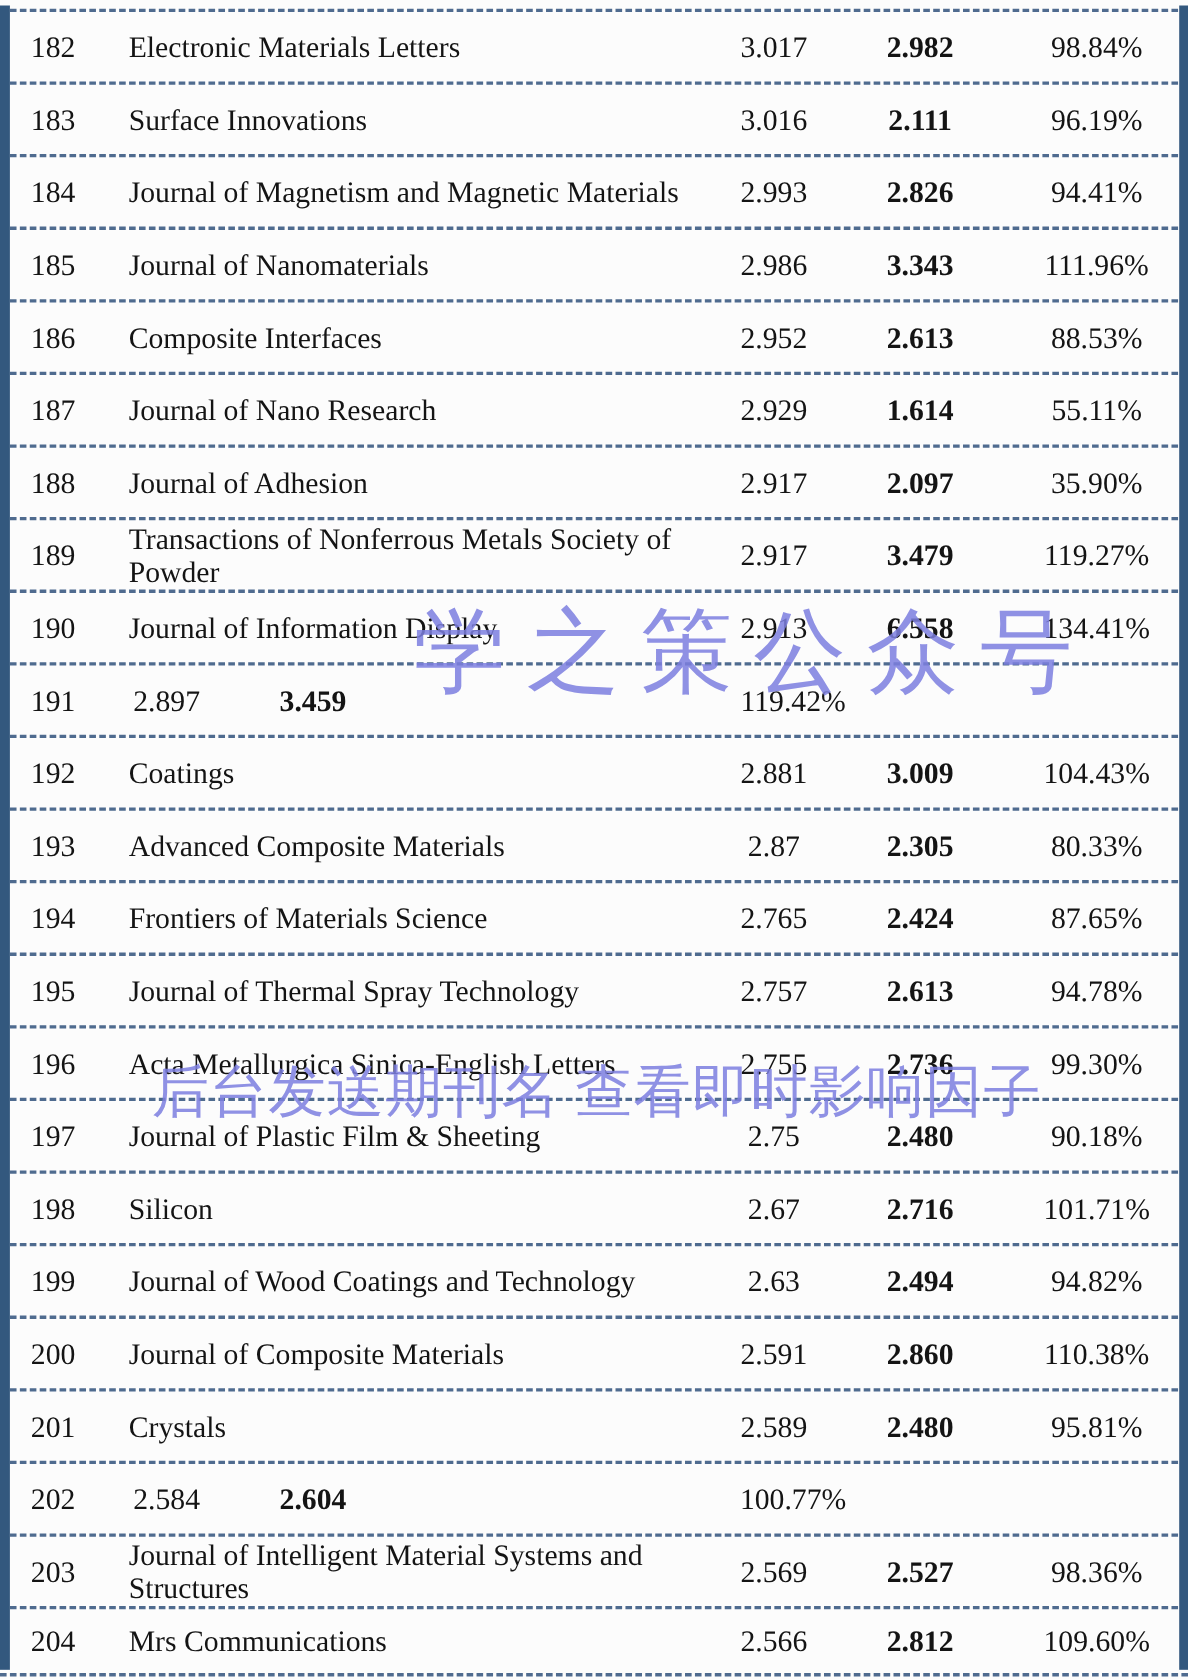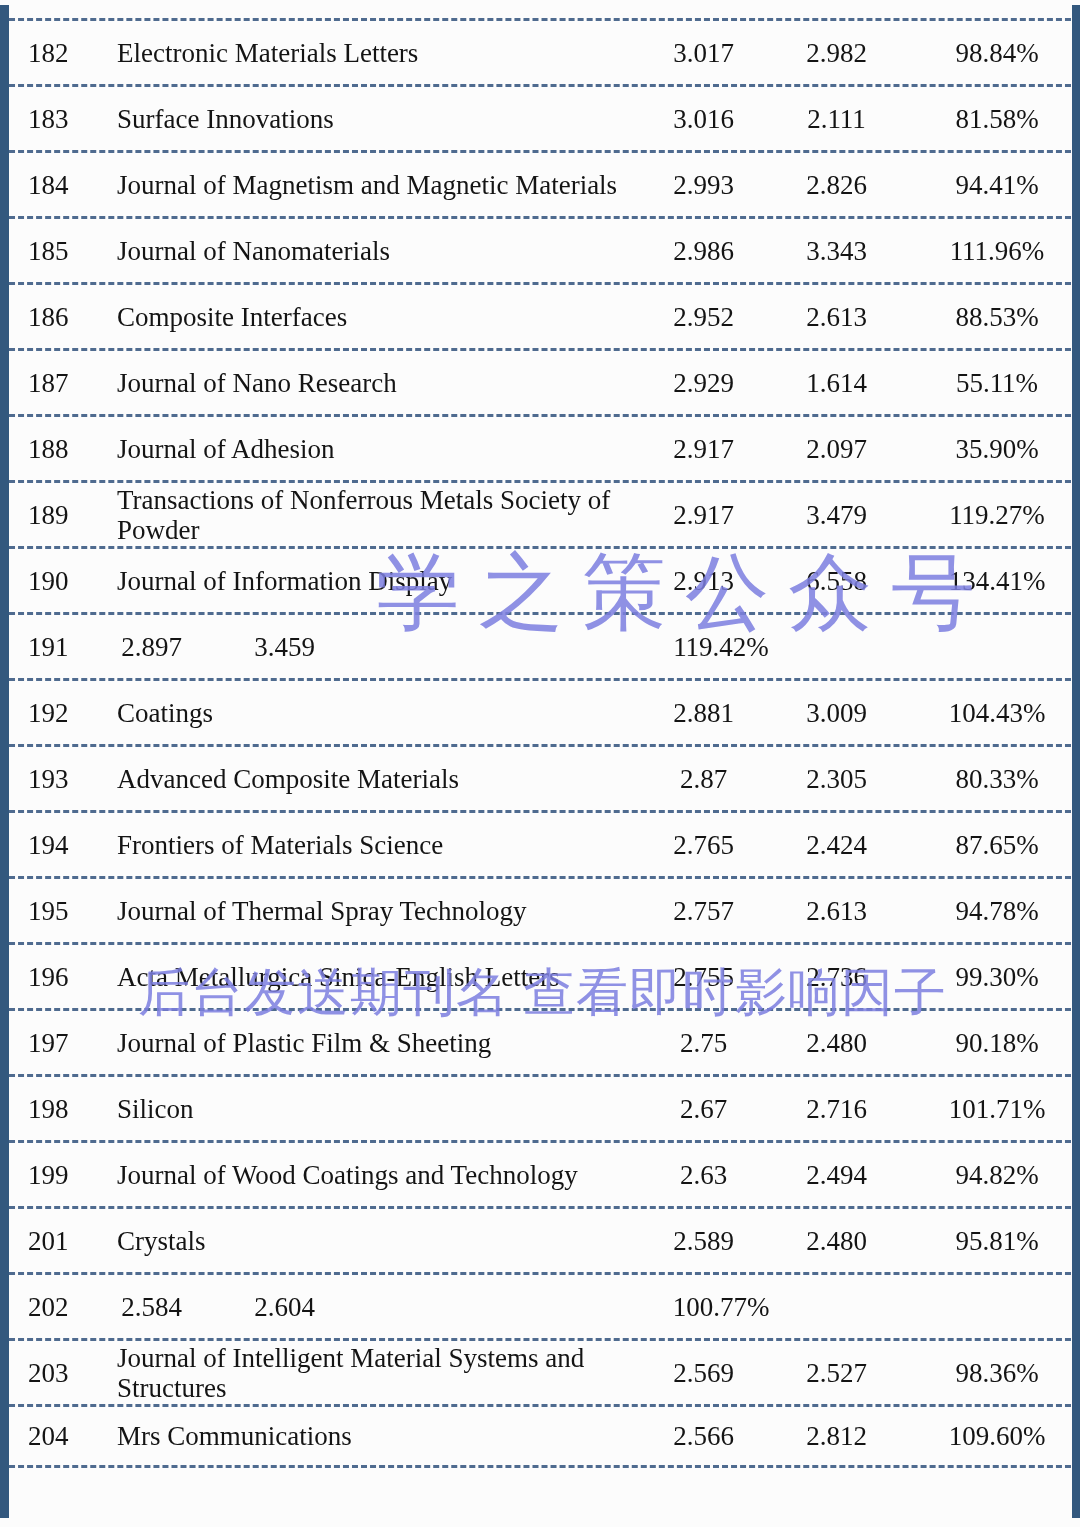--- a/index.html
+++ b/index.html
@@ -15,21 +15,21 @@
     position:relative;
     width:1080px;
     height:1527px;
     background:var(--bg);
     font-family:"Liberation Serif", serif;
     color:var(--text);
     overflow:hidden;
   }
   .journal-table{
     position:absolute;
-    left:0; right:0; top:18px;
+    left:0; right:0; top:8px;
     border-top:3px dashed var(--divider);
   }
   .row{
     display:flex;
     align-items:center;
     height:66px;
     border-bottom:3px dashed var(--divider);
   }
   .row:last-child{height:61px;}
   .cell{
@@ -37,21 +37,21 @@
     line-height:30px;
   }
   .c-rank{width:96px;padding-left:28px;}
   .c-name{
     width:552px;
     padding-left:21px;
     padding-right:4px;
     white-space:pre-line;
   }
   .c-v1{width:111px;text-align:center;}
-  .c-v2{width:155px;text-align:center;}
+  .c-v2{width:155px;text-align:center;font-weight:bold;}
   .c-pct{flex:1;text-align:center;}
   .frame-bar{
     position:absolute;
     top:5px; bottom:9px;
     background:var(--bar);
     z-index:5;
   }
   .frame-bar.left{left:0;width:9px;}
   .frame-bar.right{right:0;width:8px;}
   .watermark{
@@ -78,21 +78,21 @@
     <div class="cell c-v1">3.017</div>
     <div class="cell c-v2">2.982</div>
     <div class="cell c-pct">98.84%</div>
   </div>
 
   <div class="row">
     <div class="cell c-rank">183</div>
     <div class="cell c-name">Surface Innovations</div>
     <div class="cell c-v1">3.016</div>
     <div class="cell c-v2">2.111</div>
-    <div class="cell c-pct">81.58%</div>
+    <div class="cell c-pct">96.19%</div>
   </div>
 
   <div class="row">
     <div class="cell c-rank">184</div>
     <div class="cell c-name">Journal of Magnetism and Magnetic Materials</div>
     <div class="cell c-v1">2.993</div>
     <div class="cell c-v2">2.826</div>
     <div class="cell c-pct">94.41%</div>
   </div>
 
@@ -209,20 +209,27 @@
   </div>
 
   <div class="row">
     <div class="cell c-rank">199</div>
     <div class="cell c-name">Journal of Wood Coatings and Technology</div>
     <div class="cell c-v1">2.63</div>
     <div class="cell c-v2">2.494</div>
     <div class="cell c-pct">94.82%</div>
   </div>
 
+  <div class="row">
+    <div class="cell c-rank">200</div>
+    <div class="cell c-name">Journal of Composite Materials</div>
+    <div class="cell c-v1">2.591</div>
+    <div class="cell c-v2">2.860</div>
+    <div class="cell c-pct">110.38%</div>
+  </div>
 
   <div class="row">
     <div class="cell c-rank">201</div>
     <div class="cell c-name">Crystals</div>
     <div class="cell c-v1">2.589</div>
     <div class="cell c-v2">2.480</div>
     <div class="cell c-pct">95.81%</div>
   </div>
 
   <div class="row">

